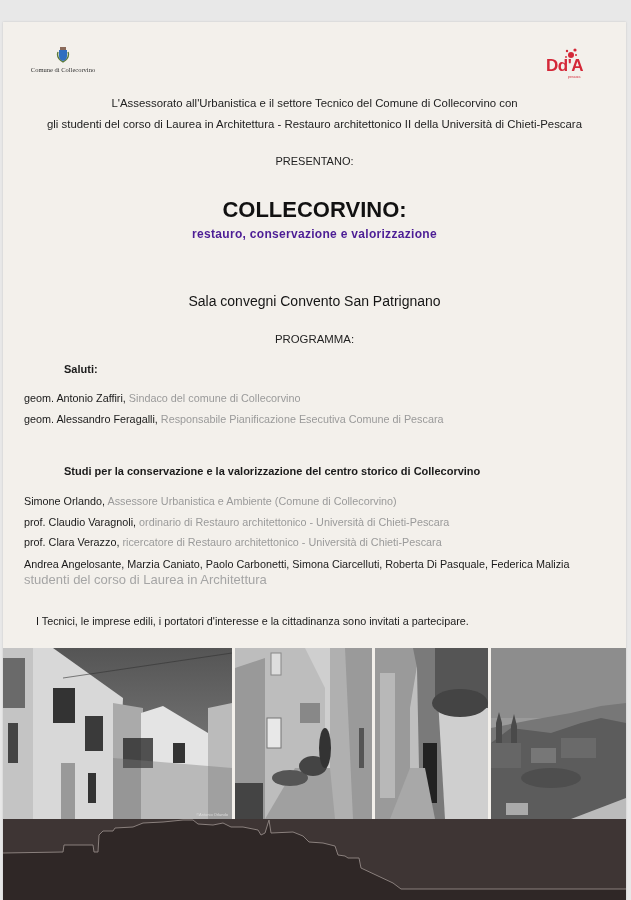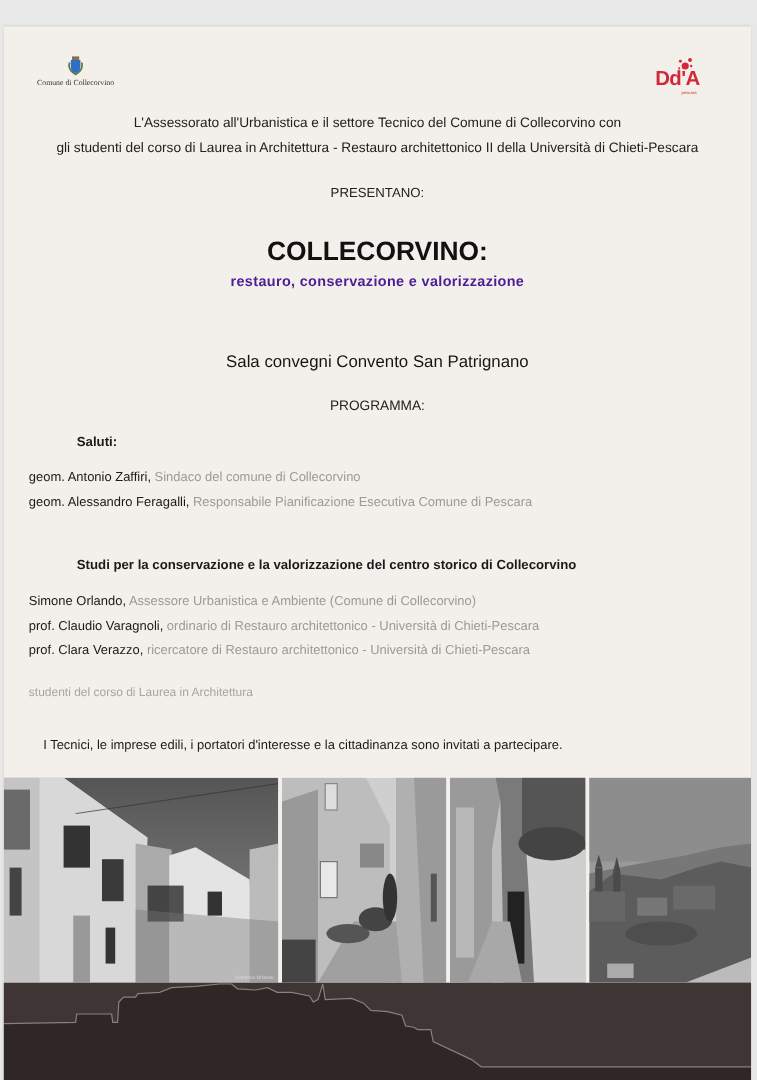--- a/index.html
+++ b/index.html
@@ -26,21 +26,21 @@
     .subtitle { position: absolute; left: 0; width: 623px; top: 205px; text-align: center; font-size: 12px; font-weight: bold; color: #4c1d95; letter-spacing: 0.3px; }
     .date { position: absolute; left: 0; width: 623px; top: 251px; text-align: center; font-size: 15.5px; font-weight: bold; color: #151515; }
     .venue { position: absolute; left: 0; width: 623px; top: 271px; text-align: center; font-size: 14px; color: #151515; }
     .programma { position: absolute; left: 0; width: 623px; top: 311px; text-align: center; font-size: 11.4px; color: #222; }
 
     .section-head { position: absolute; left: 21px; font-size: 11px; font-weight: bold; color: #1a1a1a; margin-left: 40px; }
     .entry { position: absolute; left: 21px; font-size: 10.8px; white-space: nowrap; }
     .entry .name { color: #1a1a1a; }
     .entry .role { color: #9a9a9a; }
     .students-names { position: absolute; left: 21px; font-size: 10.8px; color: #1a1a1a; white-space: nowrap; }
-    .students-role { position: absolute; left: 21px; font-size: 10px; color: #a5a5a5; }
+    .students-role { position: absolute; left: 21px; font-size: 13px; color: #a5a5a5; }
     .invite { position: absolute; left: 33px; top: 593px; font-size: 10.8px; color: #1a1a1a; white-space: nowrap; }
 
     .photos { position: absolute; left: 0; top: 626px; width: 623px; height: 171px; display: flex; gap: 3px; background: #f3f0eb; }
     .photo { height: 171px; position: relative; overflow: hidden; }
     .photo svg { display: block; }
     .photo-credit { position: absolute; right: 4px; bottom: 2px; font-size: 4px; color: #ddd; }
 
     .band { position: absolute; left: 0; top: 797px; width: 623px; height: 81px; background: #3e3534; }
     .band svg { position: absolute; left: 0; top: 0; }
   </style>
@@ -92,20 +92,21 @@
   <div class="section-head" style="top:443px;">Studi per la conservazione e la valorizzazione del centro storico di Collecorvino</div>
   <div class="entry" style="top:473px;">
     <span class="name">Simone Orlando,</span><span class="role"> Assessore Urbanistica e Ambiente (Comune di Collecorvino)</span>
   </div>
   <div class="entry" style="top:494px;">
     <span class="name">prof. Claudio Varagnoli,</span><span class="role"> ordinario di Restauro architettonico - Università di Chieti-Pescara</span>
   </div>
   <div class="entry" style="top:514px;">
     <span class="name">prof. Clara Verazzo,</span><span class="role"> ricercatore di Restauro architettonico - Università di Chieti-Pescara</span>
   </div>
+  <div class="students-names" style="top:536px;">Andrea Angelosante, Marzia Caniato, Paolo Carbonetti, Simona Ciarcelluti, Roberta Di Pasquale, Federica Malizia</div>
   <div class="students-role" style="top:550px;">studenti del corso di Laurea in Architettura</div>
 
   <div class="invite">I Tecnici, le imprese edili, i portatori d'interesse e la cittadinanza sono invitati a partecipare.</div>
 
   <div class="photos">
     <div class="photo" style="width:229px;">
       <svg width="229" height="171" viewBox="0 0 229 171">
         <defs>
           <linearGradient id="sky1" x1="0" y1="0" x2="0" y2="1">
             <stop offset="0" stop-color="#555"></stop>

